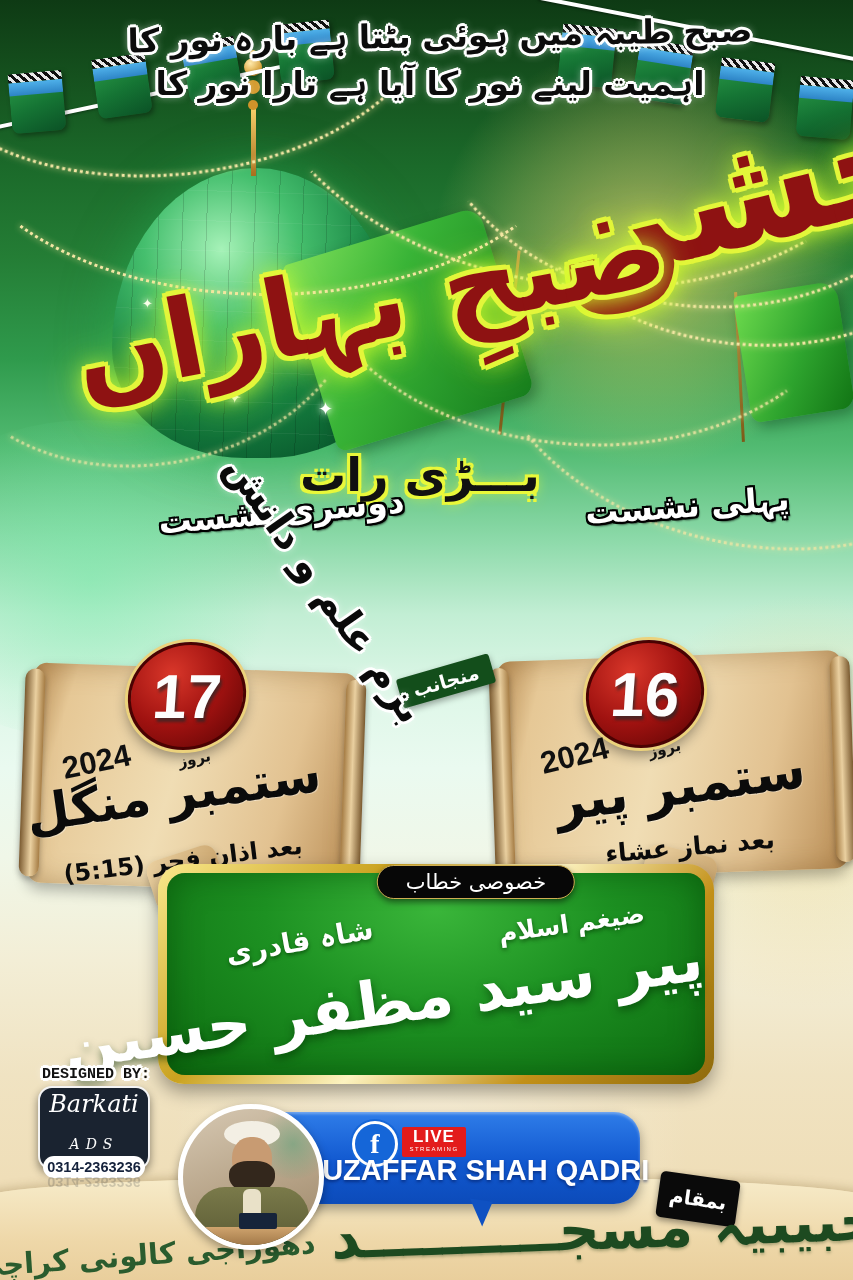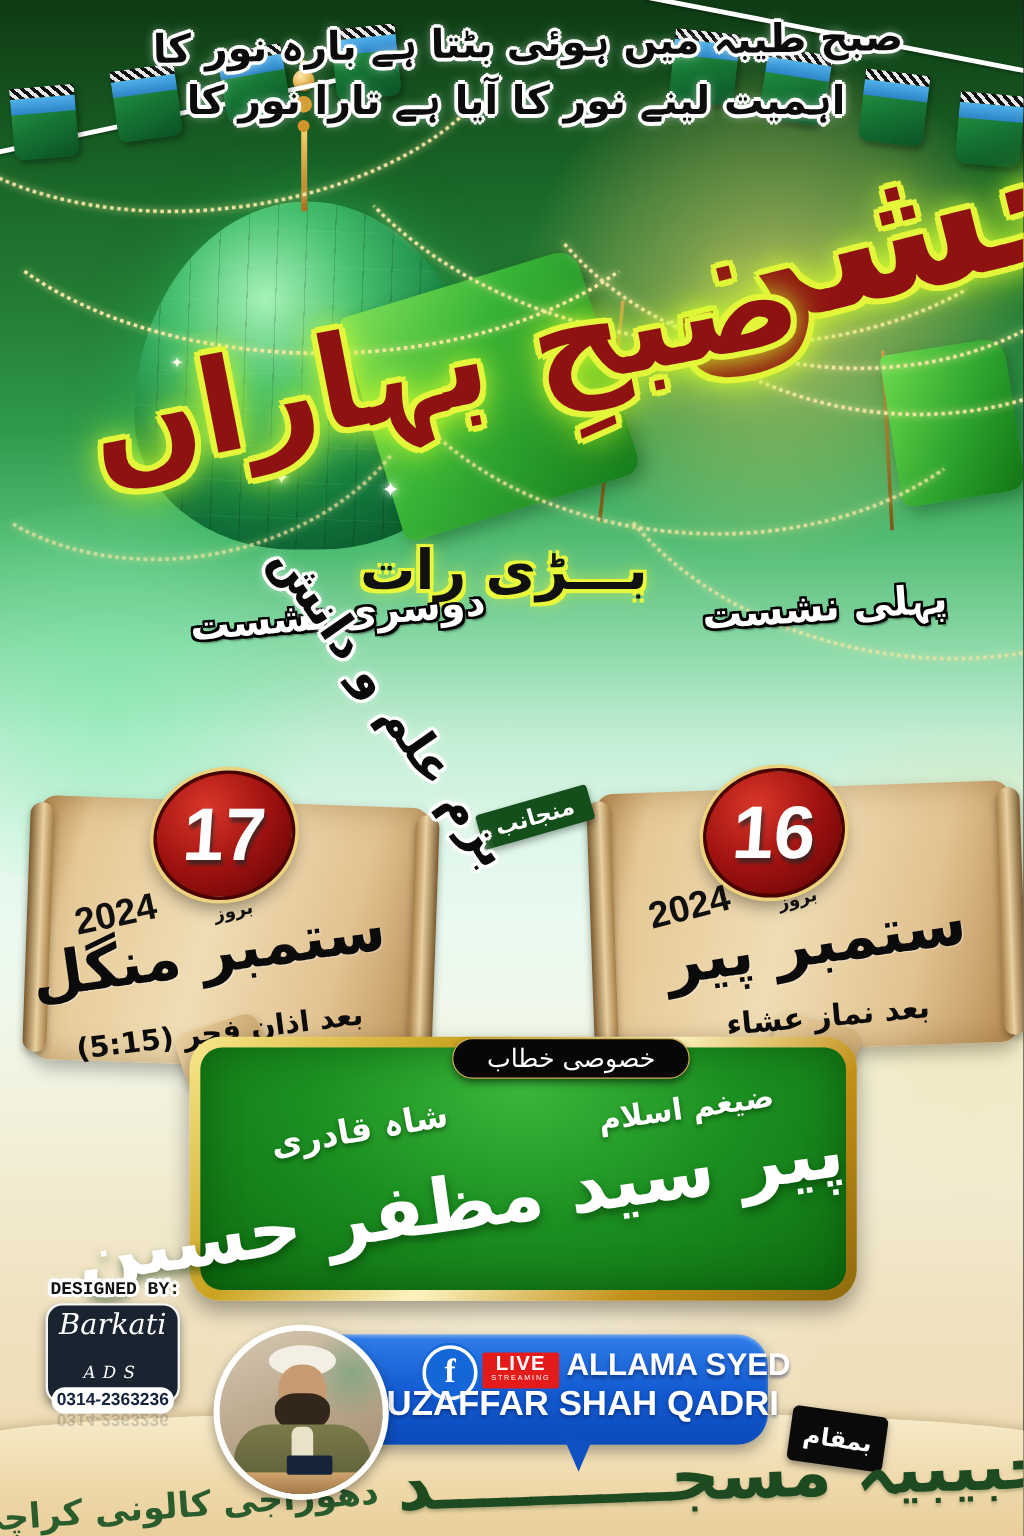--- a/index.html
+++ b/index.html
@@ -265,21 +265,20 @@
   </div>
   <div class="abs phone-reflection" style="z-index:11;">0314-2363236</div>
 
   <div class="abs live-bar" style="z-index:11;"></div>
   <div class="abs bar-tail" style="z-index:11;"></div>
   <div class="abs fb-circle" style="z-index:12;">f</div>
   <div class="abs live-badge" style="z-index:12;">
     <div class="live-word">LIVE</div>
     <div class="streaming-word">STREAMING</div>
   </div>
-  <div class="abs bar-name" style="left:472px;top:1122px;width:164px;text-align:center;font-size:26px;z-index:12;">ALLAMA SYED</div>
   <div class="abs bar-name" style="left:298px;top:1154px;width:338px;text-align:center;font-size:29px;z-index:12;">MUZAFFAR SHAH QADRI</div>
 
   <div class="abs photo" style="z-index:13;">
     <div class="blob1"></div>
     <div class="turban"></div>
     <div class="face"></div>
     <div class="beard"></div>
     <div class="shawl"></div>
     <div class="sash"></div>
     <div class="desk"></div>

